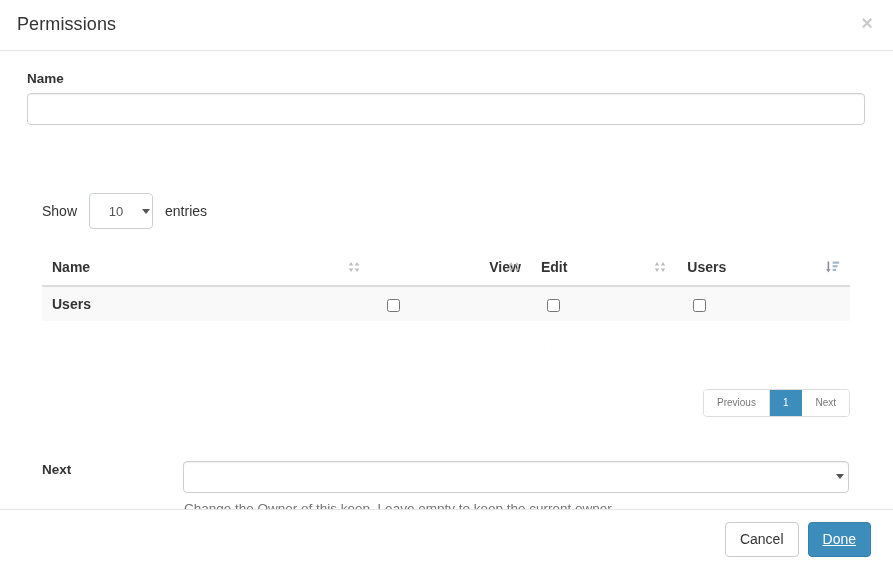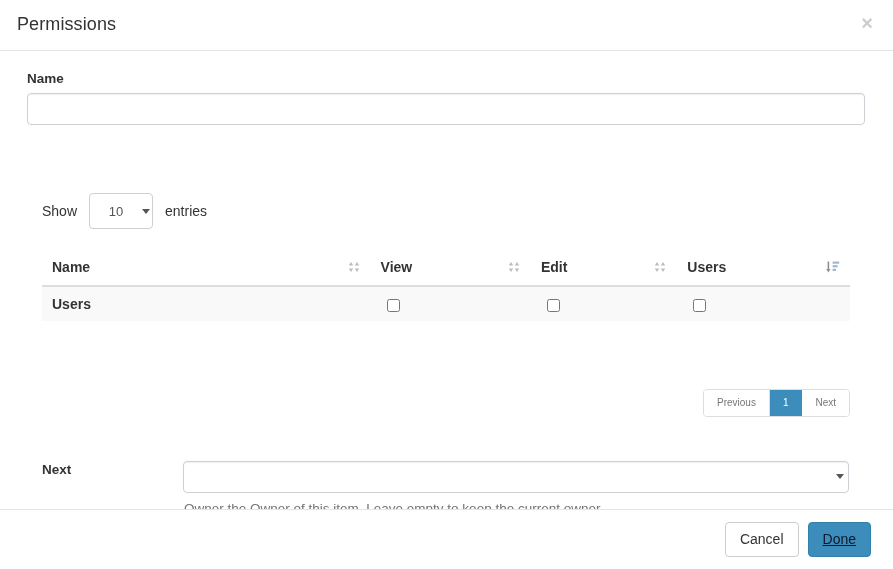--- a/index.html
+++ b/index.html
@@ -160,21 +160,21 @@
     text-align: left;
     font-weight: bold;
     color: #333333;
     padding: 8px 10px 10px 10px;
     border-bottom: 2px solid #dddddd;
     position: relative;
     white-space: nowrap;
     vertical-align: bottom;
   }
   .perm-table thead th.col-name   { width: 345px; }
-  .perm-table thead th.col-view   { width: 155px; }
+  .perm-table thead th.col-view   { width: 155px; text-align: right; }
   .perm-table thead th.col-edit   { width: 140px; }
   .perm-table thead th.col-delete { width: 168px; }
   .perm-table tbody td {
     padding: 9px 10px;
     color: #333333;
     border-top: 1px solid #dddddd;
     background: #f9f9f9;
   }
   .perm-table tbody td.name-cell {
     font-weight: bold;
@@ -306,21 +306,21 @@
     box-sizing: border-box;
   }
   .btn-default {
     background: #ffffff;
     border: 1px solid #cccccc;
     color: #333333;
   }
   .btn-primary {
     background: #3c8dbc;
     border: 1px solid #367fa9;
-    color: #0f172a;
+    color: #ffffff;
     text-decoration: underline;
   }
 </style>
 </head>
 <body>
 
 <div class="modal">
 
   <div class="modal-header">
     <h4 class="modal-title">Permissions</h4>
@@ -421,21 +421,21 @@
       <button class="page-btn">Previous</button>
       <button class="page-btn active">1</button>
       <button class="page-btn">Next</button>
     </div>
 
     <label class="owner-label">Next</label>
     <select class="owner-select">
       <option></option>
     </select>
     <span class="owner-caret"></span>
-    <div class="owner-help">Owner the Owner of this item. Leave empty to keep the current owner.</div>
+    <div class="owner-help">Change the Owner of this keep. Leave empty to keep the current owner.</div>
 
   </div>
 
   <div class="modal-footer">
     <button class="btn btn-default">Cancel</button>
     <button class="btn btn-primary">Done</button>
   </div>
 
 </div>
 

